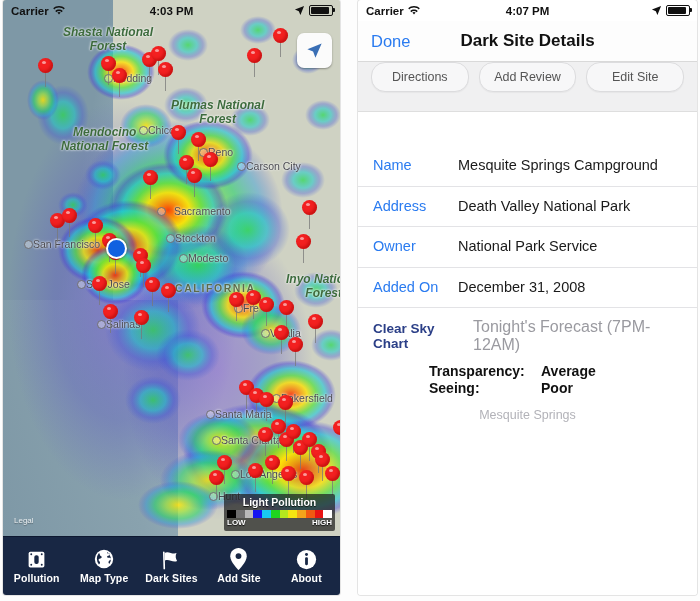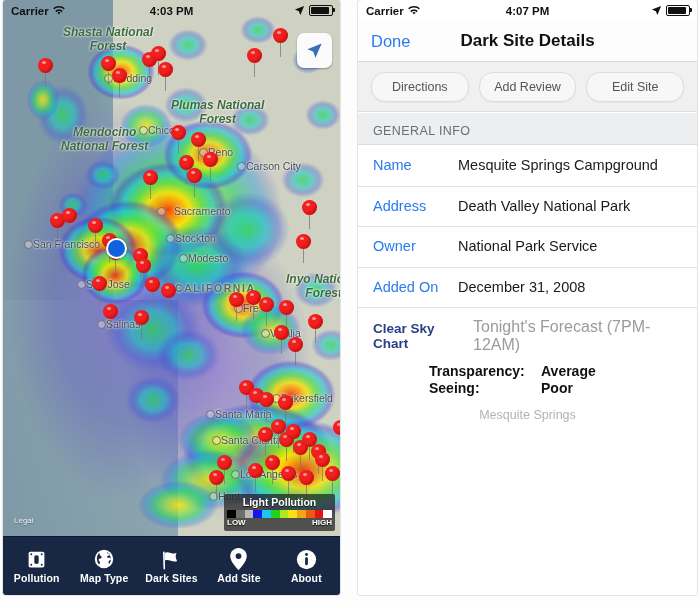--- a/index.html
+++ b/index.html
@@ -71,21 +71,21 @@
        color:#fff;}
   .tab-ico{height:22px;display:flex;align-items:flex-end;justify-content:center;}
   .tab-label{font-size:10.5px;font-weight:bold;color:#fff;letter-spacing:.1px;}
 
   
   .navbar{position:absolute;top:21px;left:0;right:0;height:40px;background:#fdfdfd;
           border-bottom:1px solid #d9d9d9;display:flex;align-items:center;}
   .nav-done{position:absolute;left:13px;font-size:16.5px;color:#2a7bf0;}
   .nav-title{position:absolute;left:0;right:0;text-align:center;font-size:17px;font-weight:bold;color:#111;}
   .btnrow{position:absolute;top:62px;left:0;right:0;height:50px;background:#f0f0f1;
-          display:flex;align-items:center;justify-content:space-around;padding:0 8px;
+          display:flex;justify-content:space-around;padding:0 8px;
           box-sizing:border-box;border-bottom:1px solid #dedede;}
   .pillbtn{flex:1;margin:0 5px;height:28px;border-radius:14px;background:#f7f7f8;
            border:1px solid #dcdcde;display:flex;align-items:center;justify-content:center;
            font-size:12.5px;color:#555;box-shadow:0 1px 1px rgba(0,0,0,.04);}
   .sect-head{position:absolute;top:113px;left:0;right:0;height:32px;background:#eceef0;
              display:flex;align-items:flex-end;padding:0 0 6px 15px;box-sizing:border-box;
              font-size:12.5px;color:#6d6d72;letter-spacing:.4px;border-bottom:1px solid #dcdcdc;}
   .list{position:absolute;top:146px;left:0;right:0;bottom:0;background:#fff;}
   .row{display:flex;padding:11px 12px 11px 15px;border-bottom:1px solid #e3e3e6;}
   .row-k{width:85px;flex:0 0 85px;font-size:14.5px;color:#2a7bf0;}
@@ -479,21 +479,20 @@
       <div class="nav-done">Done</div>
       <div class="nav-title">Dark Site Details</div>
     </div>
 
     <div class="btnrow" id="btnrow">
         <div class="pillbtn">Directions</div>
         <div class="pillbtn">Add Review</div>
         <div class="pillbtn">Edit Site</div>
       </div>
 
-    <div class="sect-head">GENERAL INFO</div>
 
     <div class="list" id="details-list">
         <div class="row">
           <div class="row-k">Name</div>
           <div class="row-v">Mesquite Springs Campground</div>
         </div>
         <div class="row">
           <div class="row-k">Address</div>
           <div class="row-v">Death Valley National Park</div>
         </div>

